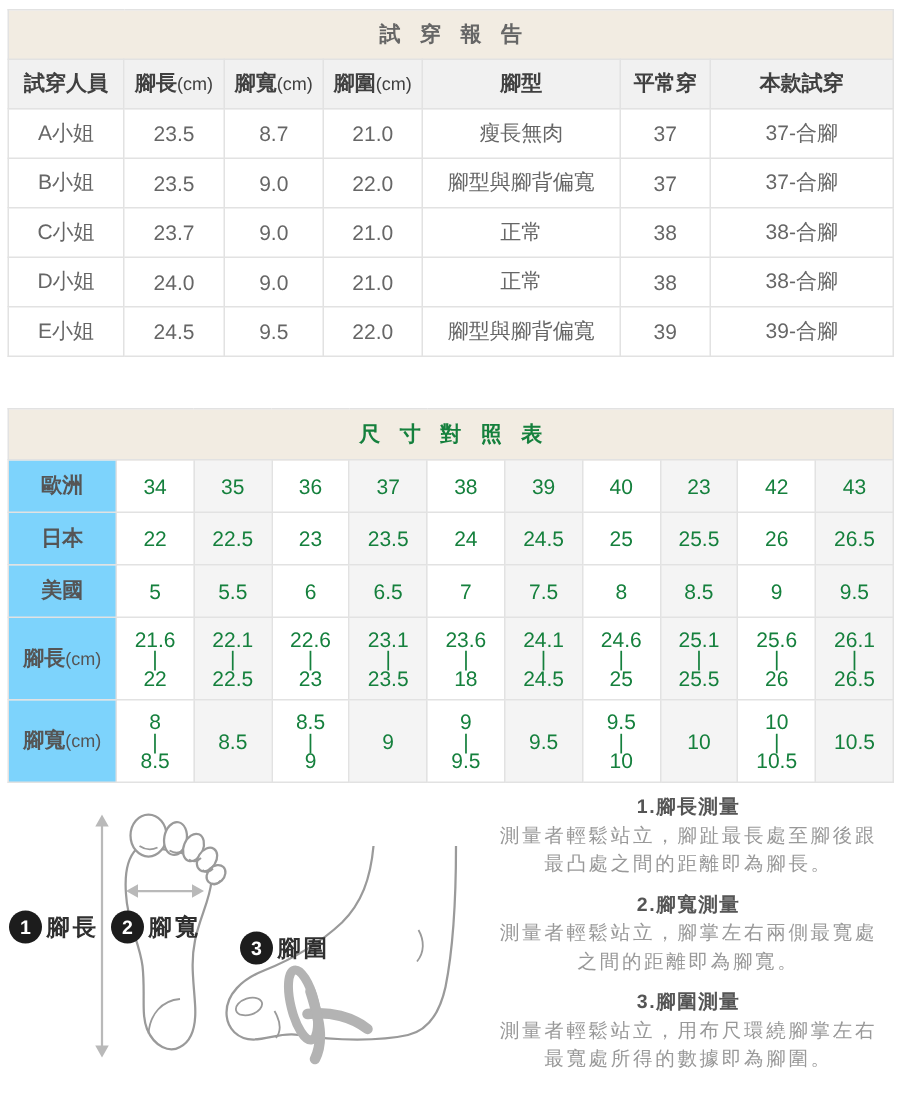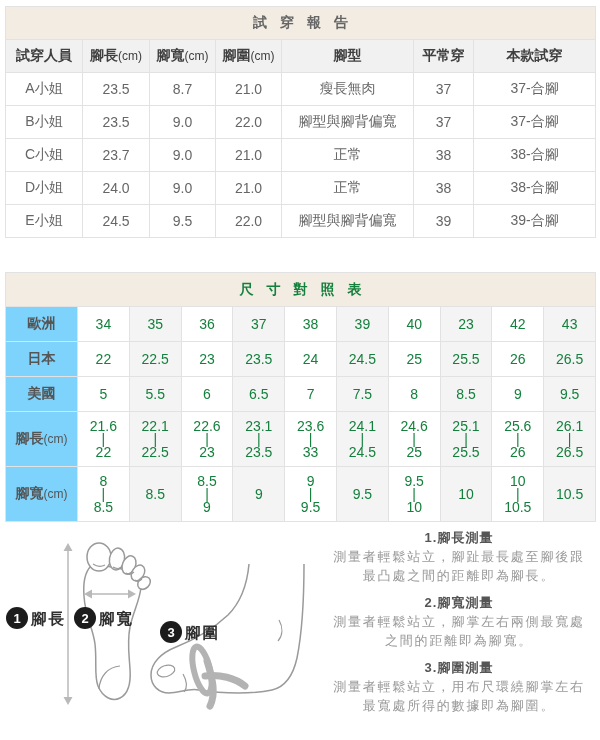--- a/index.html
+++ b/index.html
@@ -170,21 +170,21 @@
 |
 22.5</td>
     <td class="range">22.6
 |
 23</td>
     <td class="range alt">23.1
 |
 23.5</td>
     <td class="range">23.6
 |
-33</td>
+18</td>
     <td class="range alt">24.1
 |
 24.5</td>
     <td class="range">24.6
 |
 25</td>
     <td class="range alt">25.1
 |
 25.5</td>
     <td class="range">25.6

